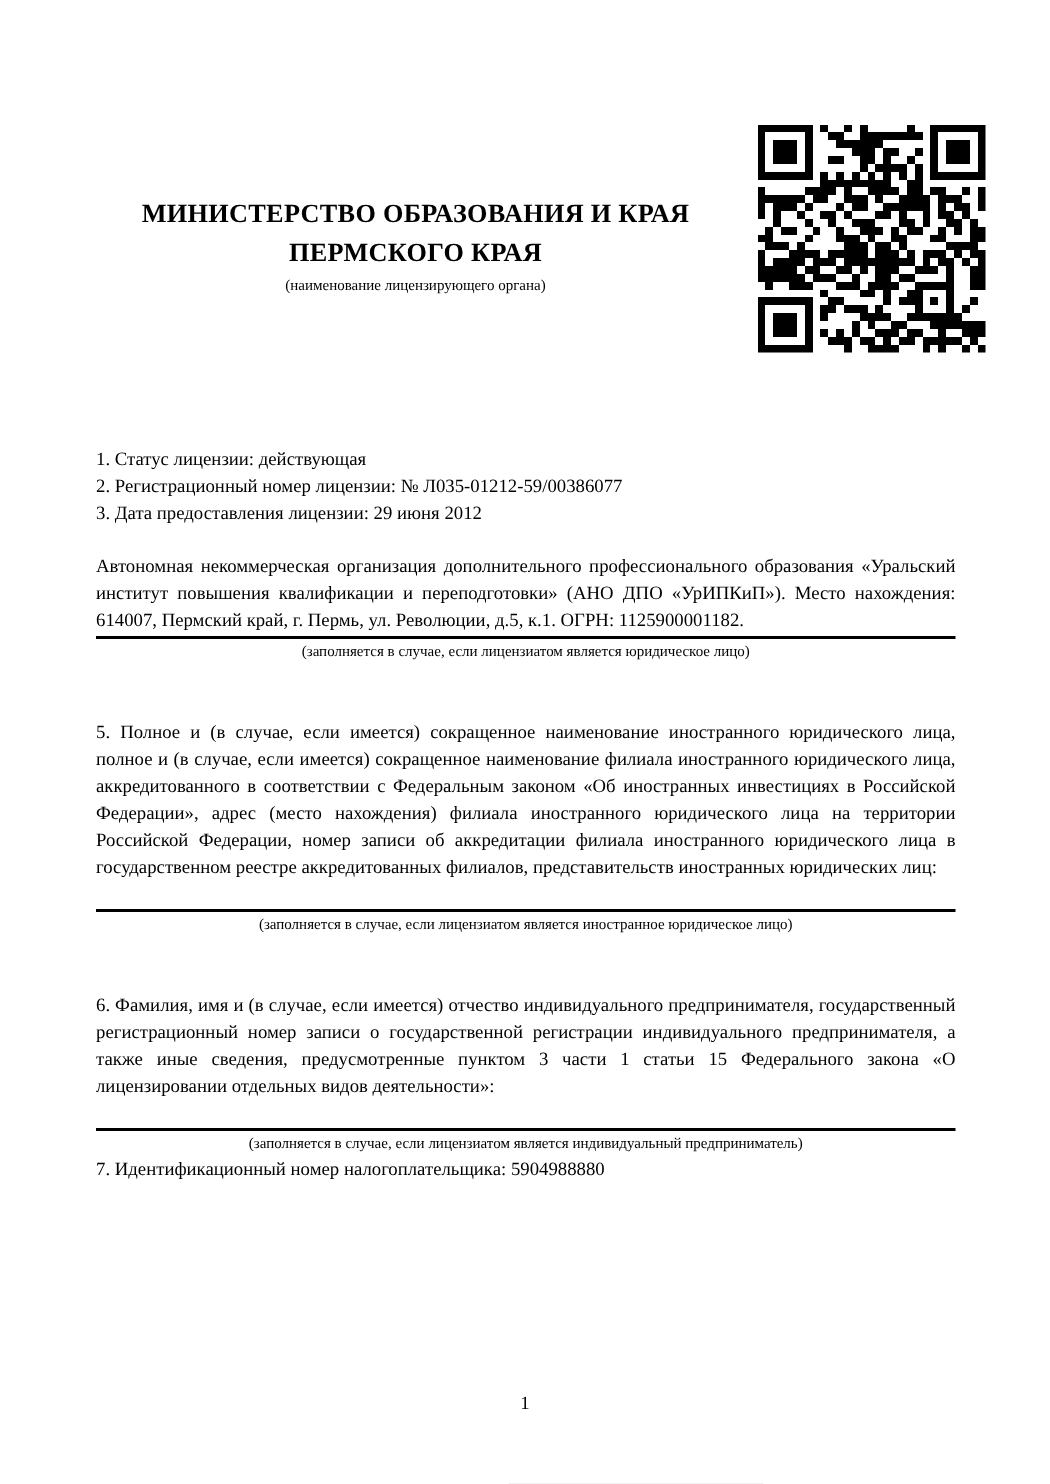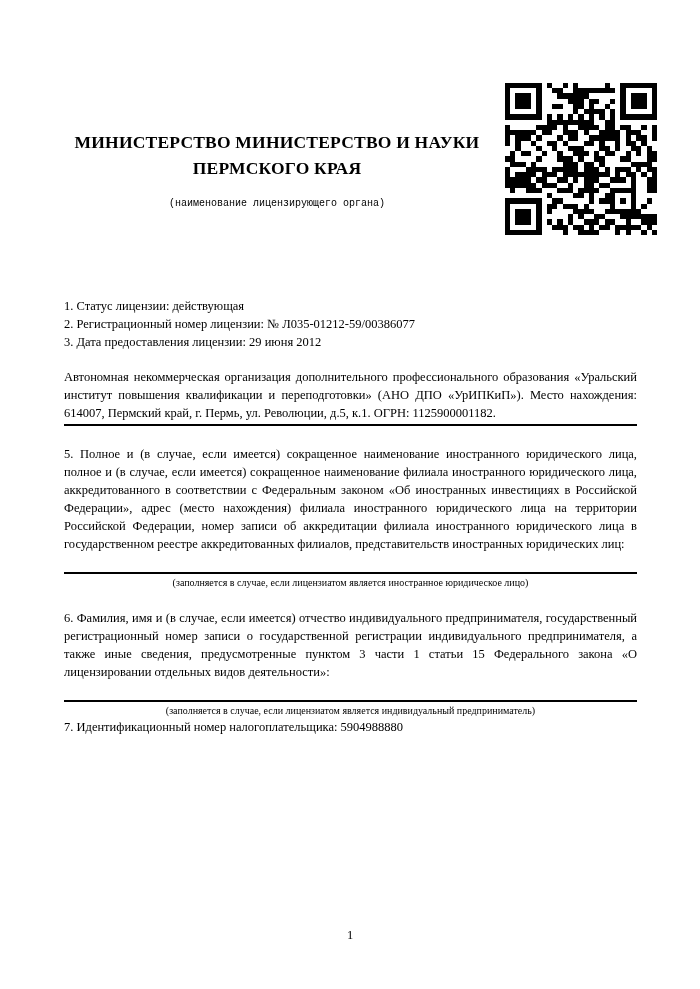--- a/index.html
+++ b/index.html
@@ -19,22 +19,21 @@
   }
   .ministry-line{
     font-weight:bold;
     font-size:17.5px;
     line-height:26px;
     letter-spacing:0.2px;
   }
   .ministry-note{
     font-size:10px;
     line-height:13px;
-    margin-top:16px;
-    font-family:Liberation Mono, monospace;
+    margin-top:3px;
   }
   .qr-box{
     position:absolute;
     left:505px;top:83px;
     width:152px;height:152px;
   }
   .qr-box svg{width:100%;height:100%;display:block;}
   .content{
     position:absolute;
     left:64px;top:297px;width:573px;
@@ -43,21 +42,21 @@
   }
   .doc-title{
     text-align:center;
     font-size:13px;
     line-height:19px;
   }
   p.para{margin:0;padding:0;}
   .just{text-align:justify;}
   .mt-first{margin-top:33px;}
   .mt-std{margin-top:17px;}
-  .mt-sec{margin-top:19px;}
+  .mt-sec{margin-top:37px;}
   .field-note{
     text-align:center;
     font-size:10px;
     line-height:14px;
     margin-top:2px;
   }
   .fill-line{
     border-top:2px solid #000;
     height:0;margin-top:2px;
   }
@@ -68,21 +67,21 @@
     text-align:center;
     font-size:12.5px;
   }
 </style>
 </head>
 <body>
 
 <div class="page">
 
   <div class="header-block">
-    <div class="ministry-line">МИНИСТЕРСТВО МИНИСТЕРСТВО И НАУКИ</div>
+    <div class="ministry-line">МИНИСТЕРСТВО ОБРАЗОВАНИЯ И КРАЯ</div>
     <div class="ministry-line">ПЕРМСКОГО КРАЯ</div>
     <div class="ministry-note">(наименование лицензирующего органа)</div>
   </div>
 
   <div class="qr-box" id="qr-box">
       <svg viewBox="0 0 29 29" shape-rendering="crispEdges">
         <rect width="29" height="29" fill="#ffffff"></rect>
         <rect x="0" y="0" width="1" height="1" fill="#000000"></rect>
         <rect x="1" y="0" width="1" height="1" fill="#000000"></rect>
         <rect x="2" y="0" width="1" height="1" fill="#000000"></rect>
@@ -548,20 +547,21 @@
 
     <p class="para mt-first">1. Статус лицензии: действующая</p>
 
     <p class="para mt-sec">2. Регистрационный номер лицензии: № Л035-01212-59/00386077</p>
 
     <p class="para mt-std">3. Дата предоставления лицензии: 29 июня 2012</p>
 
     <div class="mt-std">
       <p class="para just">Автономная некоммерческая организация дополнительного профессионального образования «Уральский институт повышения квалификации и переподготовки» (АНО ДПО «УрИПКиП»). Место нахождения: 614007, Пермский край, г. Пермь, ул. Революции, д.5, к.1. ОГРН: 1125900001182.</p>
       <div class="fill-line"></div>
+      <div class="field-note">(заполняется в случае, если лицензиатом является юридическое лицо)</div>
     </div>
 
     <div class="mt-sec">
       <p class="para just">5. Полное и (в случае, если имеется) сокращенное наименование иностранного юридического лица, полное и (в случае, если имеется) сокращенное наименование филиала иностранного юридического лица, аккредитованного в соответствии с Федеральным законом «Об иностранных инвестициях в Российской Федерации», адрес (место нахождения) филиала иностранного юридического лица на территории Российской Федерации, номер записи об аккредитации филиала иностранного юридического лица в государственном реестре аккредитованных филиалов, представительств иностранных юридических лиц:</p>
       <p class="para just"></p>
       <div class="blank-space"></div>
       <div class="fill-line"></div>
       <div class="field-note">(заполняется в случае, если лицензиатом является иностранное юридическое лицо)</div>
     </div>
 

